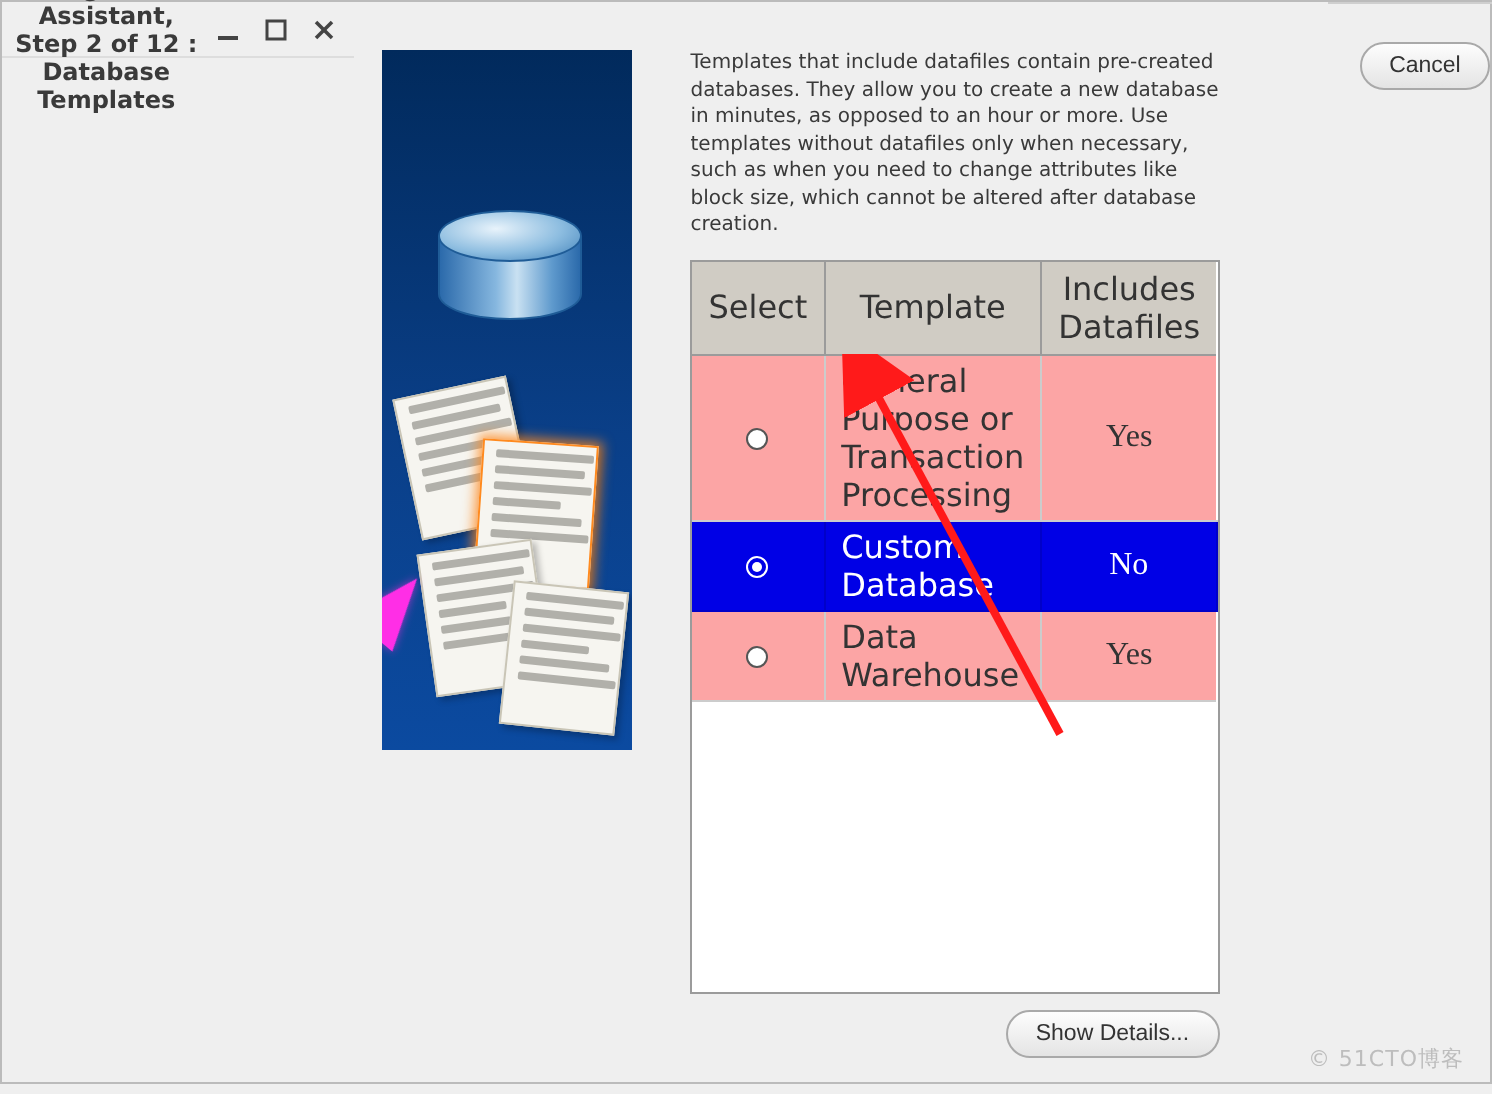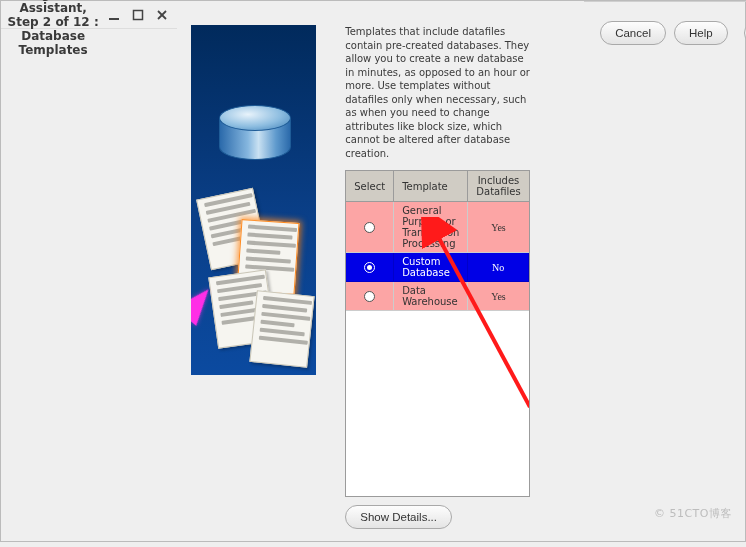--- a/index.html
+++ b/index.html
@@ -109,27 +109,27 @@
   .table-wrap {
     border: 1px solid #9b9b9b;
     background: #fff;
     flex: 1;
     overflow: hidden;
     position: relative;
   }
   table {
     width: 100%;
     border-collapse: collapse;
-    font-size: 10px;
+    font-size: 16px;
   }
   thead th {
     background: #d0ccc4;
     color: #333;
     font-weight: normal;
-    text-align: left;
+    text-align: center;
     padding: 4px 8px;
     border-right: 1px solid #9b9b9b;
     border-bottom: 1px solid #9b9b9b;
     height: 20px;
   }
   thead th:last-child { border-right: none; }
   thead th.sel { width: 54px; text-align: center; }
   thead th.inc { width: 112px; text-align: center; }
   tbody td {
     padding: 3px 8px;
@@ -162,21 +162,21 @@
   tr.selected .radio.checked::after { background: #fff; }
 
   .red-arrow {
     position: absolute;
     top: 46px; left: 74px;
     width: 140px; height: 200px;
     pointer-events: none;
   }
 
   .btn-row-top {
-    display: flex; 
+    display: flex; justify-content: flex-end;
     padding: 8px 0 4px 0;
   }
   .footer {
     height: 44px;
     border-top: 1px solid #cfcfcf;
     display: flex; align-items: flex-end;
     padding: 0 16px;
     gap: 8px;
     margin-left: 32px;
   }
@@ -191,21 +191,21 @@
     color: #333;
     display: inline-flex; align-items: center; justify-content: center;
     cursor: default;
     gap: 4px;
   }
   .btn .ul { text-decoration: underline; }
   .btn.disabled { color: #9e9e9e; }
   .btn.default { box-shadow: 0 0 0 1px #7a7a7a inset; }
   .btn .chev { font-size: 10px; }
   .watermark {
-    position: absolute; right: 14px; bottom: 26px;
+    position: absolute; right: 14px; bottom: 10px;
     font-size: 11px; color: #bdbdbd; letter-spacing: 0.5px;
     pointer-events: none;
   }
 </style>
 </head>
 <body>
 
 <div class="window">
 
   <div class="titlebar">

